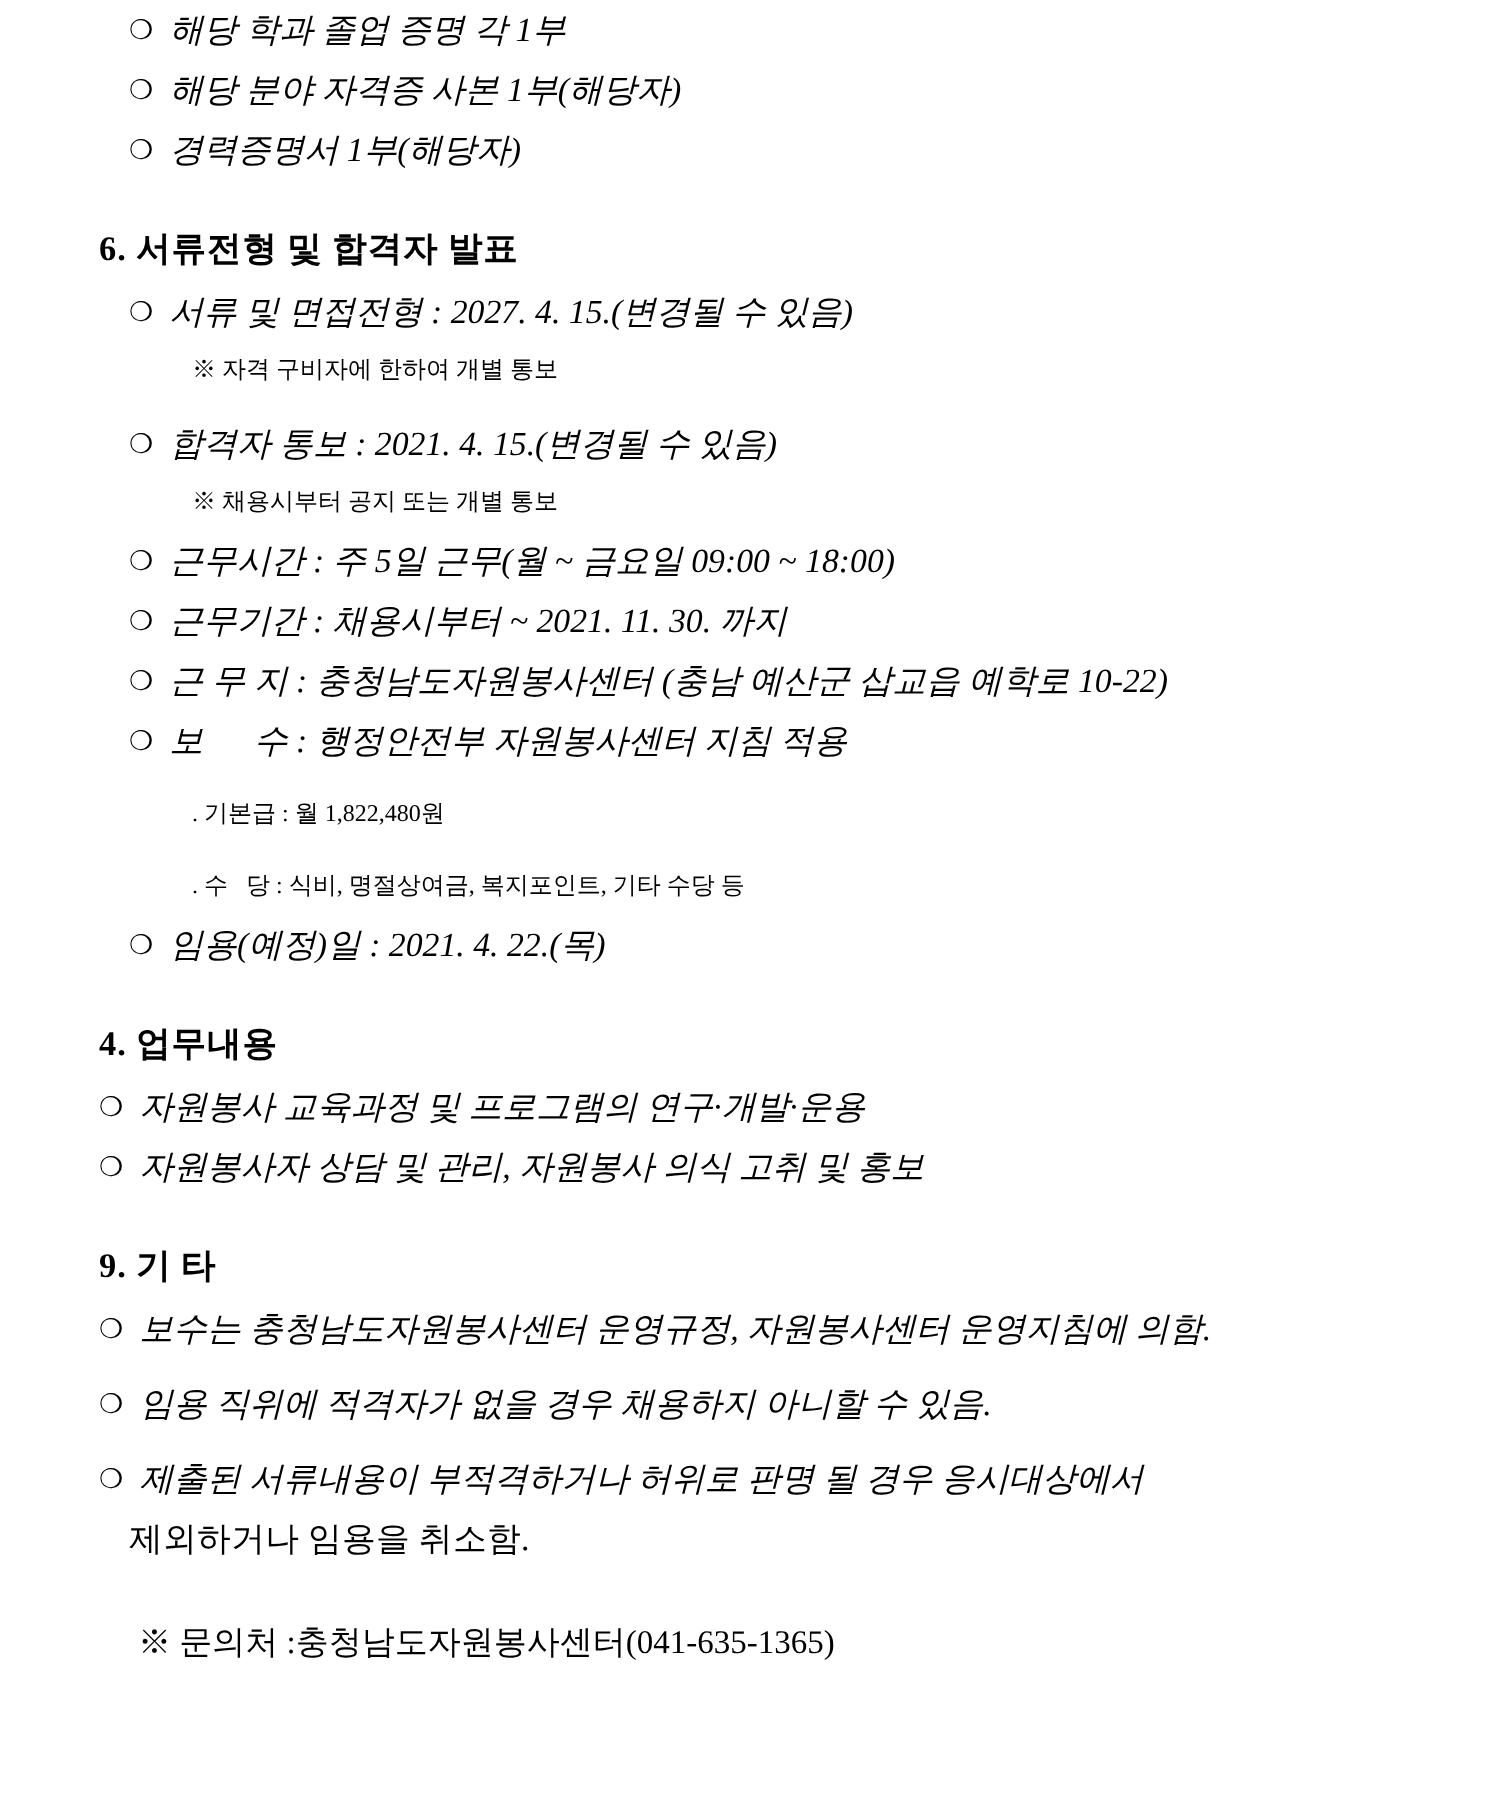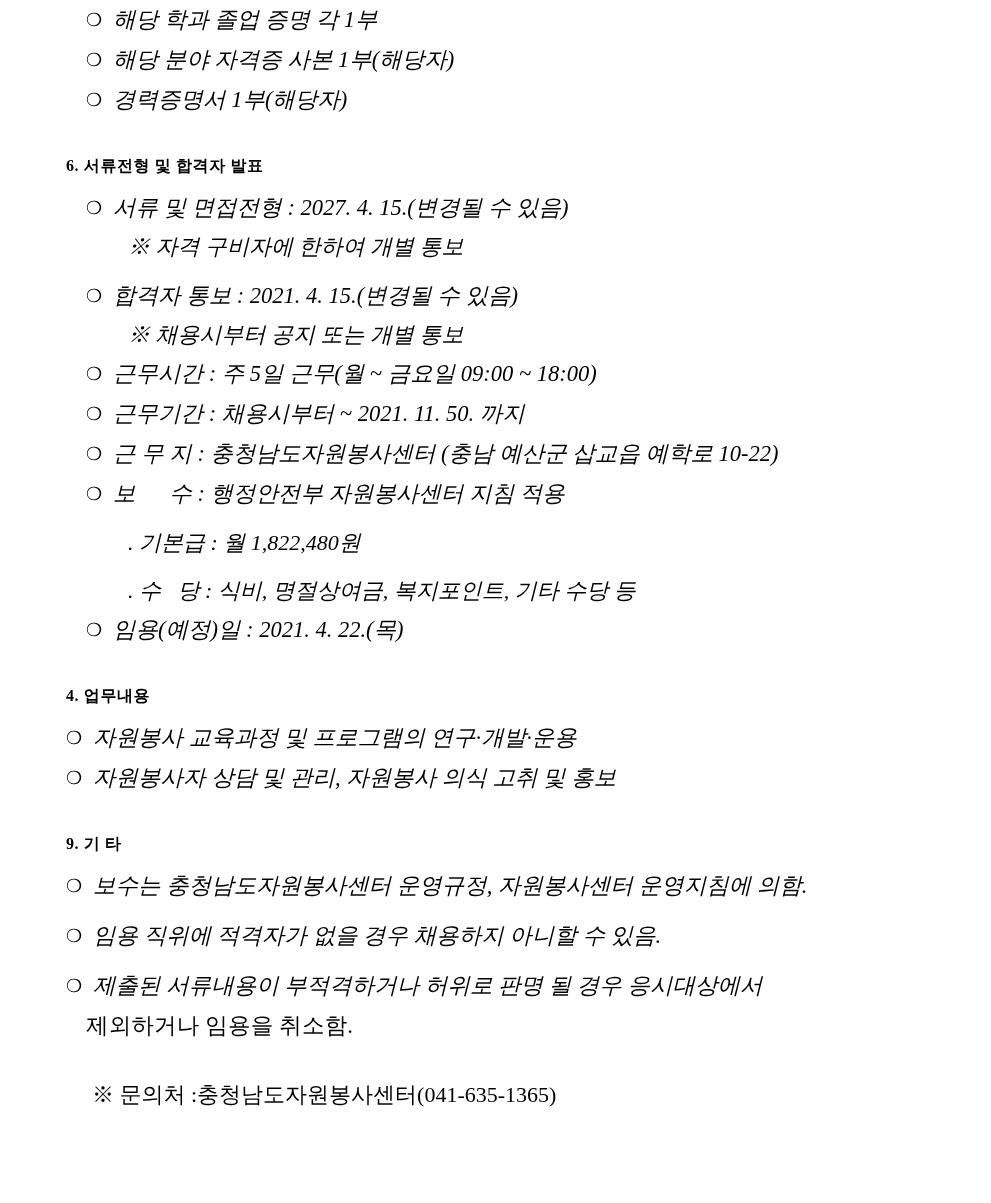--- a/index.html
+++ b/index.html
@@ -26,21 +26,21 @@
   
   .line {
     font-size: 22.5px;
     line-height: 40px;
     letter-spacing: 0.2px;
     white-space: pre-wrap;
     word-break: keep-all;
     font-family: Liberation Serif, serif;
   }
   .heading {
-    font-size: 16px;
+    font-size: 23px;
     font-weight: bold;
     line-height: 40px;
     margin-top: 26px;
     margin-bottom: 2px;
     letter-spacing: 0.6px;
   }
   .bullet-row {
     display: flex;
     align-items: flex-start;
     line-height: 40px;
@@ -59,25 +59,24 @@
     white-space: pre-wrap;
     word-break: keep-all;
     font-style: italic;
   }
   .indent-1 { padding-left: 20px; }
   .indent-2 { padding-left: 46px; }
   .indent-3 { padding-left: 62px; }
   .indent-0 { padding-left: 0px; }
 
   .sub-line {
-    font-size: 22px;
+    font-size: 16px;
     line-height: 38px;
     white-space: pre-wrap;
     word-break: keep-all;
-    font-style: italic;
   }
   .gap-sm { height: 10px; }
   .gap-lg { height: 30px; }
   .section { margin-bottom: 0; }
   .contact {
     font-size: 22px;
     line-height: 38px;
     padding-left: 26px;
   }
 </style>
@@ -121,21 +120,21 @@
     </div>
 
     <div class="section">
 
       <div class="bullet-row indent-1">
         <span class="bullet-mark">❍</span>
         <span class="bullet-text">근무시간 : 주 5일 근무(월 ~ 금요일 09:00 ~ 18:00)</span>
       </div>
       <div class="bullet-row indent-1">
         <span class="bullet-mark">❍</span>
-        <span class="bullet-text">근무기간 : 채용시부터 ~ 2021. 11. 50. 까지</span>
+        <span class="bullet-text">근무기간 : 채용시부터 ~ 2021. 11. 30. 까지</span>
       </div>
       <div class="bullet-row indent-1">
         <span class="bullet-mark">❍</span>
         <span class="bullet-text">근 무 지 : 충청남도자원봉사센터 (충남 예산군 삽교읍 예학로 10-22)</span>
       </div>
       <div class="bullet-row indent-1">
         <span class="bullet-mark">❍</span>
         <span class="bullet-text">보      수 : 행정안전부 자원봉사센터 지침 적용</span>
       </div>
 

